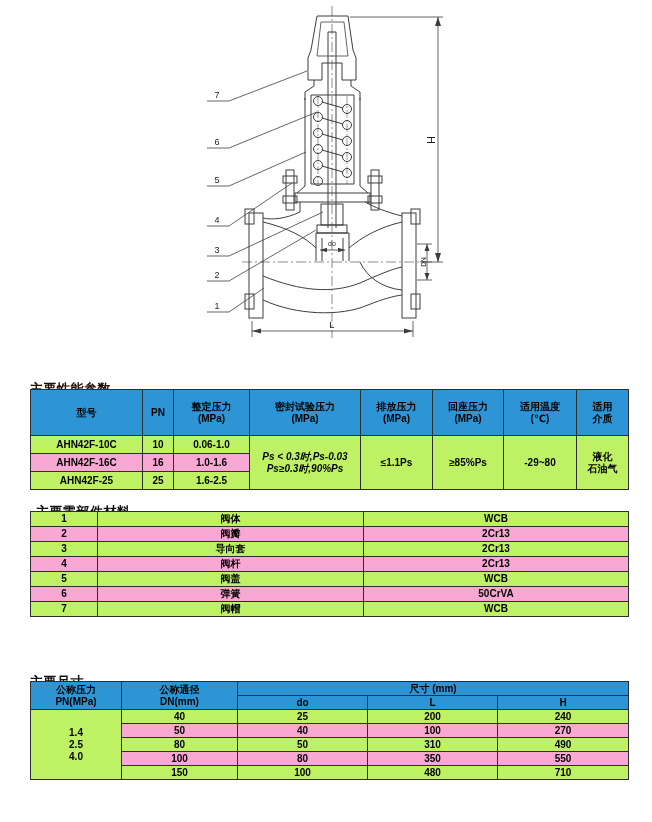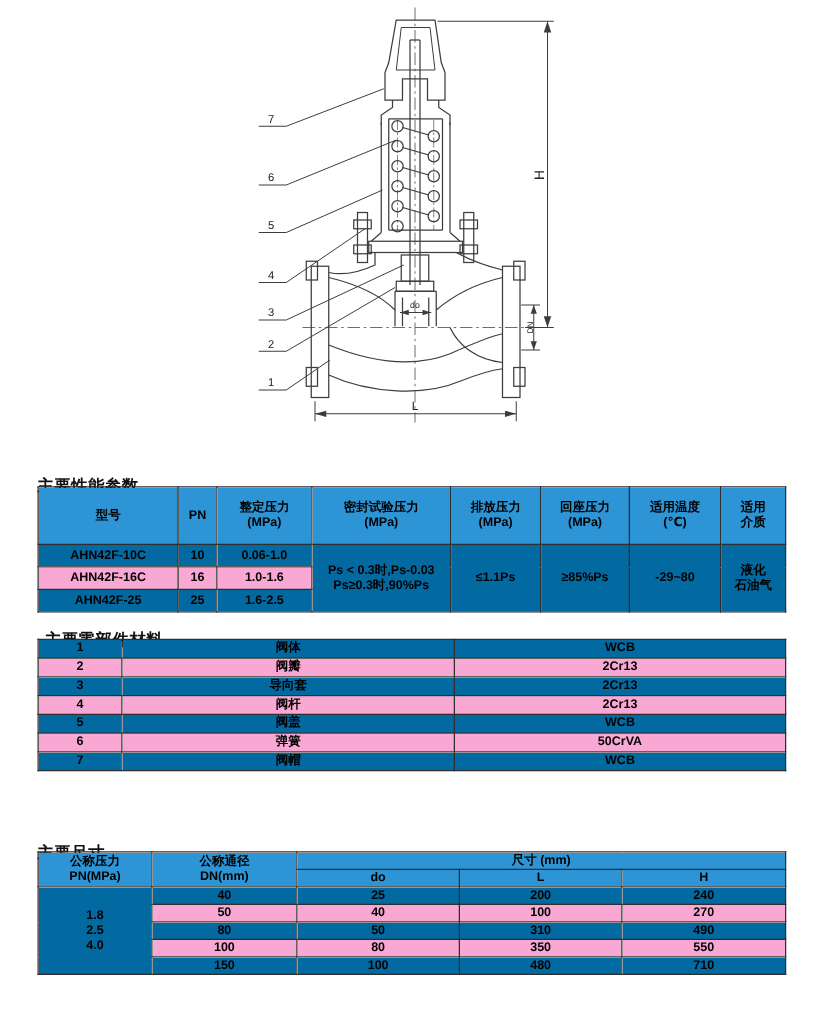--- a/index.html
+++ b/index.html
@@ -8,29 +8,29 @@
     font-family:"Liberation Sans","DejaVu Sans",sans-serif;color:#000;
   }
   .abs{position:absolute;}
   .sec-title{font-size:13px;font-weight:bold;color:#111;letter-spacing:0.5px;margin-top:12px;}
   table.t{border-collapse:collapse;table-layout:fixed;width:598px;}
   table.t th,table.t td{
     border:1px solid #2e2e2e;text-align:center;vertical-align:middle;
     font-weight:bold;color:#000;padding:0;overflow:hidden;
   }
   table.t th{background:#2d95d5;font-size:10px;line-height:12px;}
-  table.t td{background:#0369a1;font-size:10px;line-height:12px;}
+  table.t td{background:#bef264;font-size:10px;line-height:12px;}
   tr.blue td{background:#f9a8d4;}
   .t1 th{height:45px;}
   .t1 td{height:17px;}
   .t2 th{height:14px;}
   .t2 td{height:14px;}
   .t3 th{height:13px;}
   .t3 td{height:13px;}
-  td.fine{font-size:8px;text-align:left;padding-left:13px;line-height:14px;}
+  td.fine{font-size:8px;text-align:left;padding-left:13px;line-height:14px;font-style:italic;}
   .two-line div{line-height:12px;}
   svg text{font-family:"Liberation Sans","DejaVu Sans",sans-serif;}
 </style>
 </head>
 <body>
 
 <svg class="abs" style="left:0;top:0;" width="652" height="364" viewBox="0 0 652 364">
   <g stroke="#3d3d3d" stroke-width="1" fill="none">
 
     <line x1="332" y1="6" x2="332" y2="338" stroke-width="0.6" stroke-dasharray="10 3 2 3"></line>
@@ -314,21 +314,21 @@
         </th>
     <th colspan="3">尺寸 (mm)</th>
   </tr>
   <tr>
     <th>do</th>
     <th>L</th>
     <th>H</th>
   </tr>
   <tr>
     <td rowspan="5">
-          <div>1.8</div>
+          <div>1.4</div>
           <div>2.5</div>
           <div>4.0</div>
         </td>
     <td>40</td>
     <td>25</td>
     <td>200</td>
     <td>240</td>
   </tr>
   <tr class="blue">
     <td>50</td>

